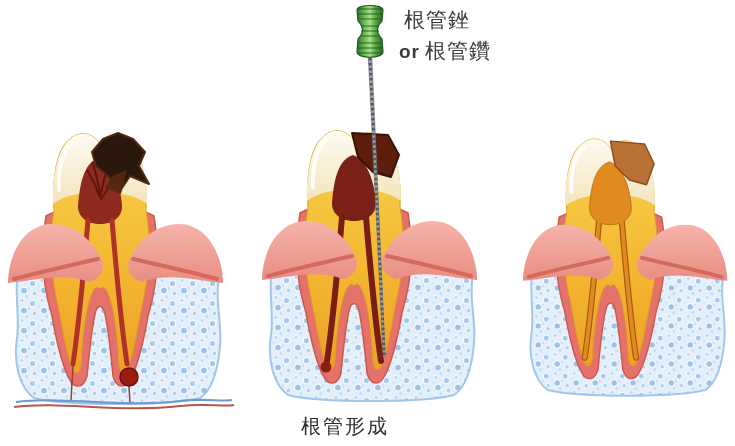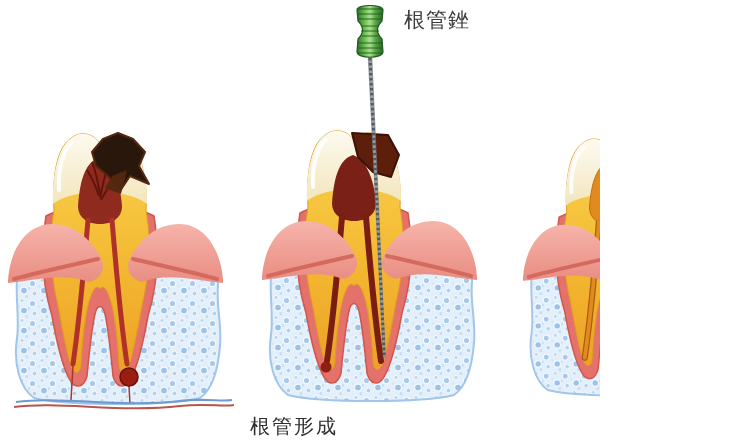--- a/index.html
+++ b/index.html
@@ -1,23 +1,23 @@
 <!DOCTYPE html>
 <html style="--c-background: #ffffff; --c-bone: #e3effa; --c-bone_spots: #a6c9ec; --c-gum: #f0a196; --c-periodontal: #e4726a; --c-dentin: #f4b832; --c-enamel: #f8f0d8; --c-pulp_infected: #8e2a1e; --c-canal_red: #b03127; --c-decay: #2a170c; --c-abscess: #9b1c10; --c-filling_orange: #e08a1f; --c-restoration: #b97135; --c-file_handle: #5aa843; --c-file_shaft: #9aa0a6; --c-text: #3c3c3c;"><head>
 <meta charset="utf-8">
 <style>
   html,body{margin:0;padding:0;background:#fff;}
-  #canvas{position:relative;width:600px;height:446px;background:var(--c-background,#fff);overflow:hidden;
+  #canvas{position:relative;width:735px;height:446px;background:var(--c-background,#fff);overflow:hidden;
           font-family:"Liberation Sans",sans-serif;}
   svg{position:absolute;left:0;top:0;}
   .lbl{position:absolute;color:var(--c-text,#3c3c3c);}
   #instrument-label-line1{left:404px;top:6px;font-size:21px;letter-spacing:1px;font-weight:500;}
   #instrument-label-line2{left:399px;top:37px;font-size:21px;letter-spacing:1px;font-weight:500;}
   #instrument-label-line2 .or{font-weight:700;font-size:19px;margin-right:5px;}
-  .caption{position:absolute;top:413px;width:190px;font-size:20px;
+  .caption{position:absolute;top:413px;width:190px;text-align:center;font-size:20px;
            letter-spacing:2px;color:#2e2e2e;}
   #caption-shaping{left:250px;}
   #caption-filling{left:512px;}
 </style>
 </head>
 <body>
 
 <div id="canvas">
 
 <svg width="735" height="446" viewBox="0 0 735 446">
@@ -148,14 +148,17 @@
           <path d="M361,31 L379,31"></path>
           <path d="M362,36 L378,36"></path>
       <path d="M358,43 L382,43"></path>
           <path d="M357.5,48 L382.5,48"></path>
           <path d="M358,53 L382,53"></path>
     </g>
   </g>
 </svg>
 
   <div class="lbl" id="instrument-label-line1">根管銼</div>
+  <div class="lbl" id="instrument-label-line2">
+    <span class="or">or</span><span>根管鑽</span>
+  </div>
   <div class="caption" id="caption-shaping">根管形成</div>
 </div>
 
 </body></html>

